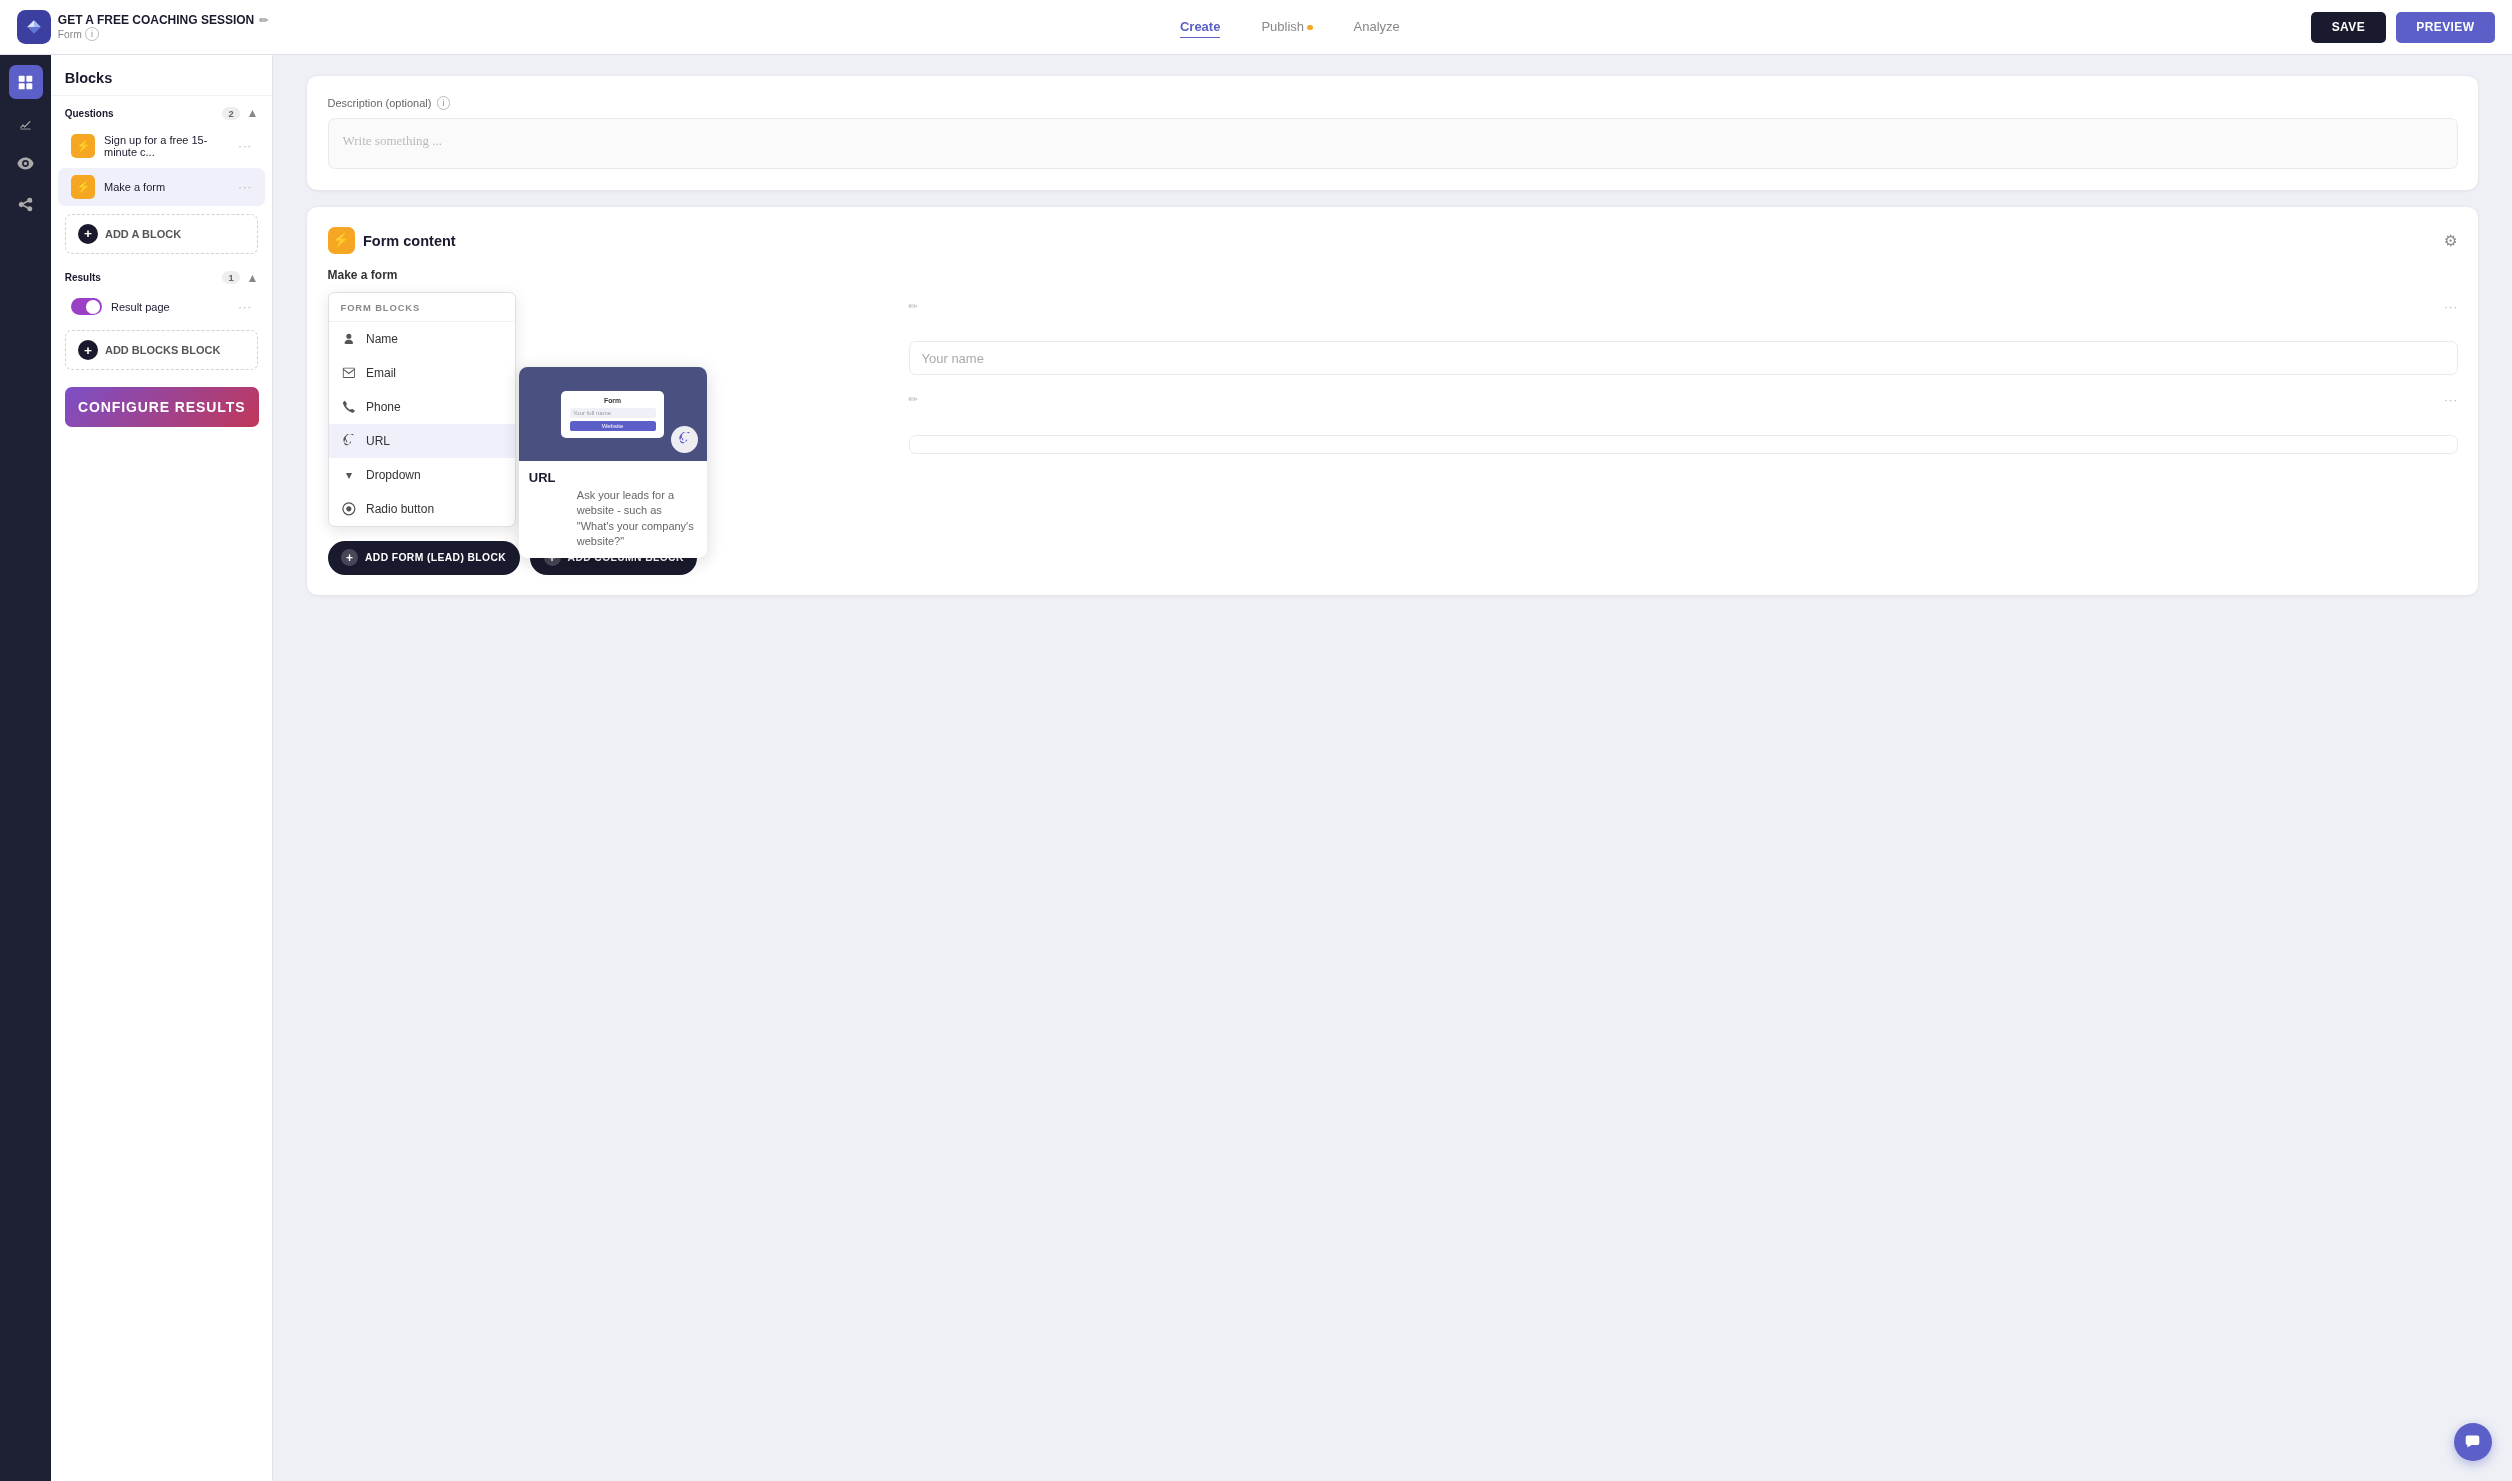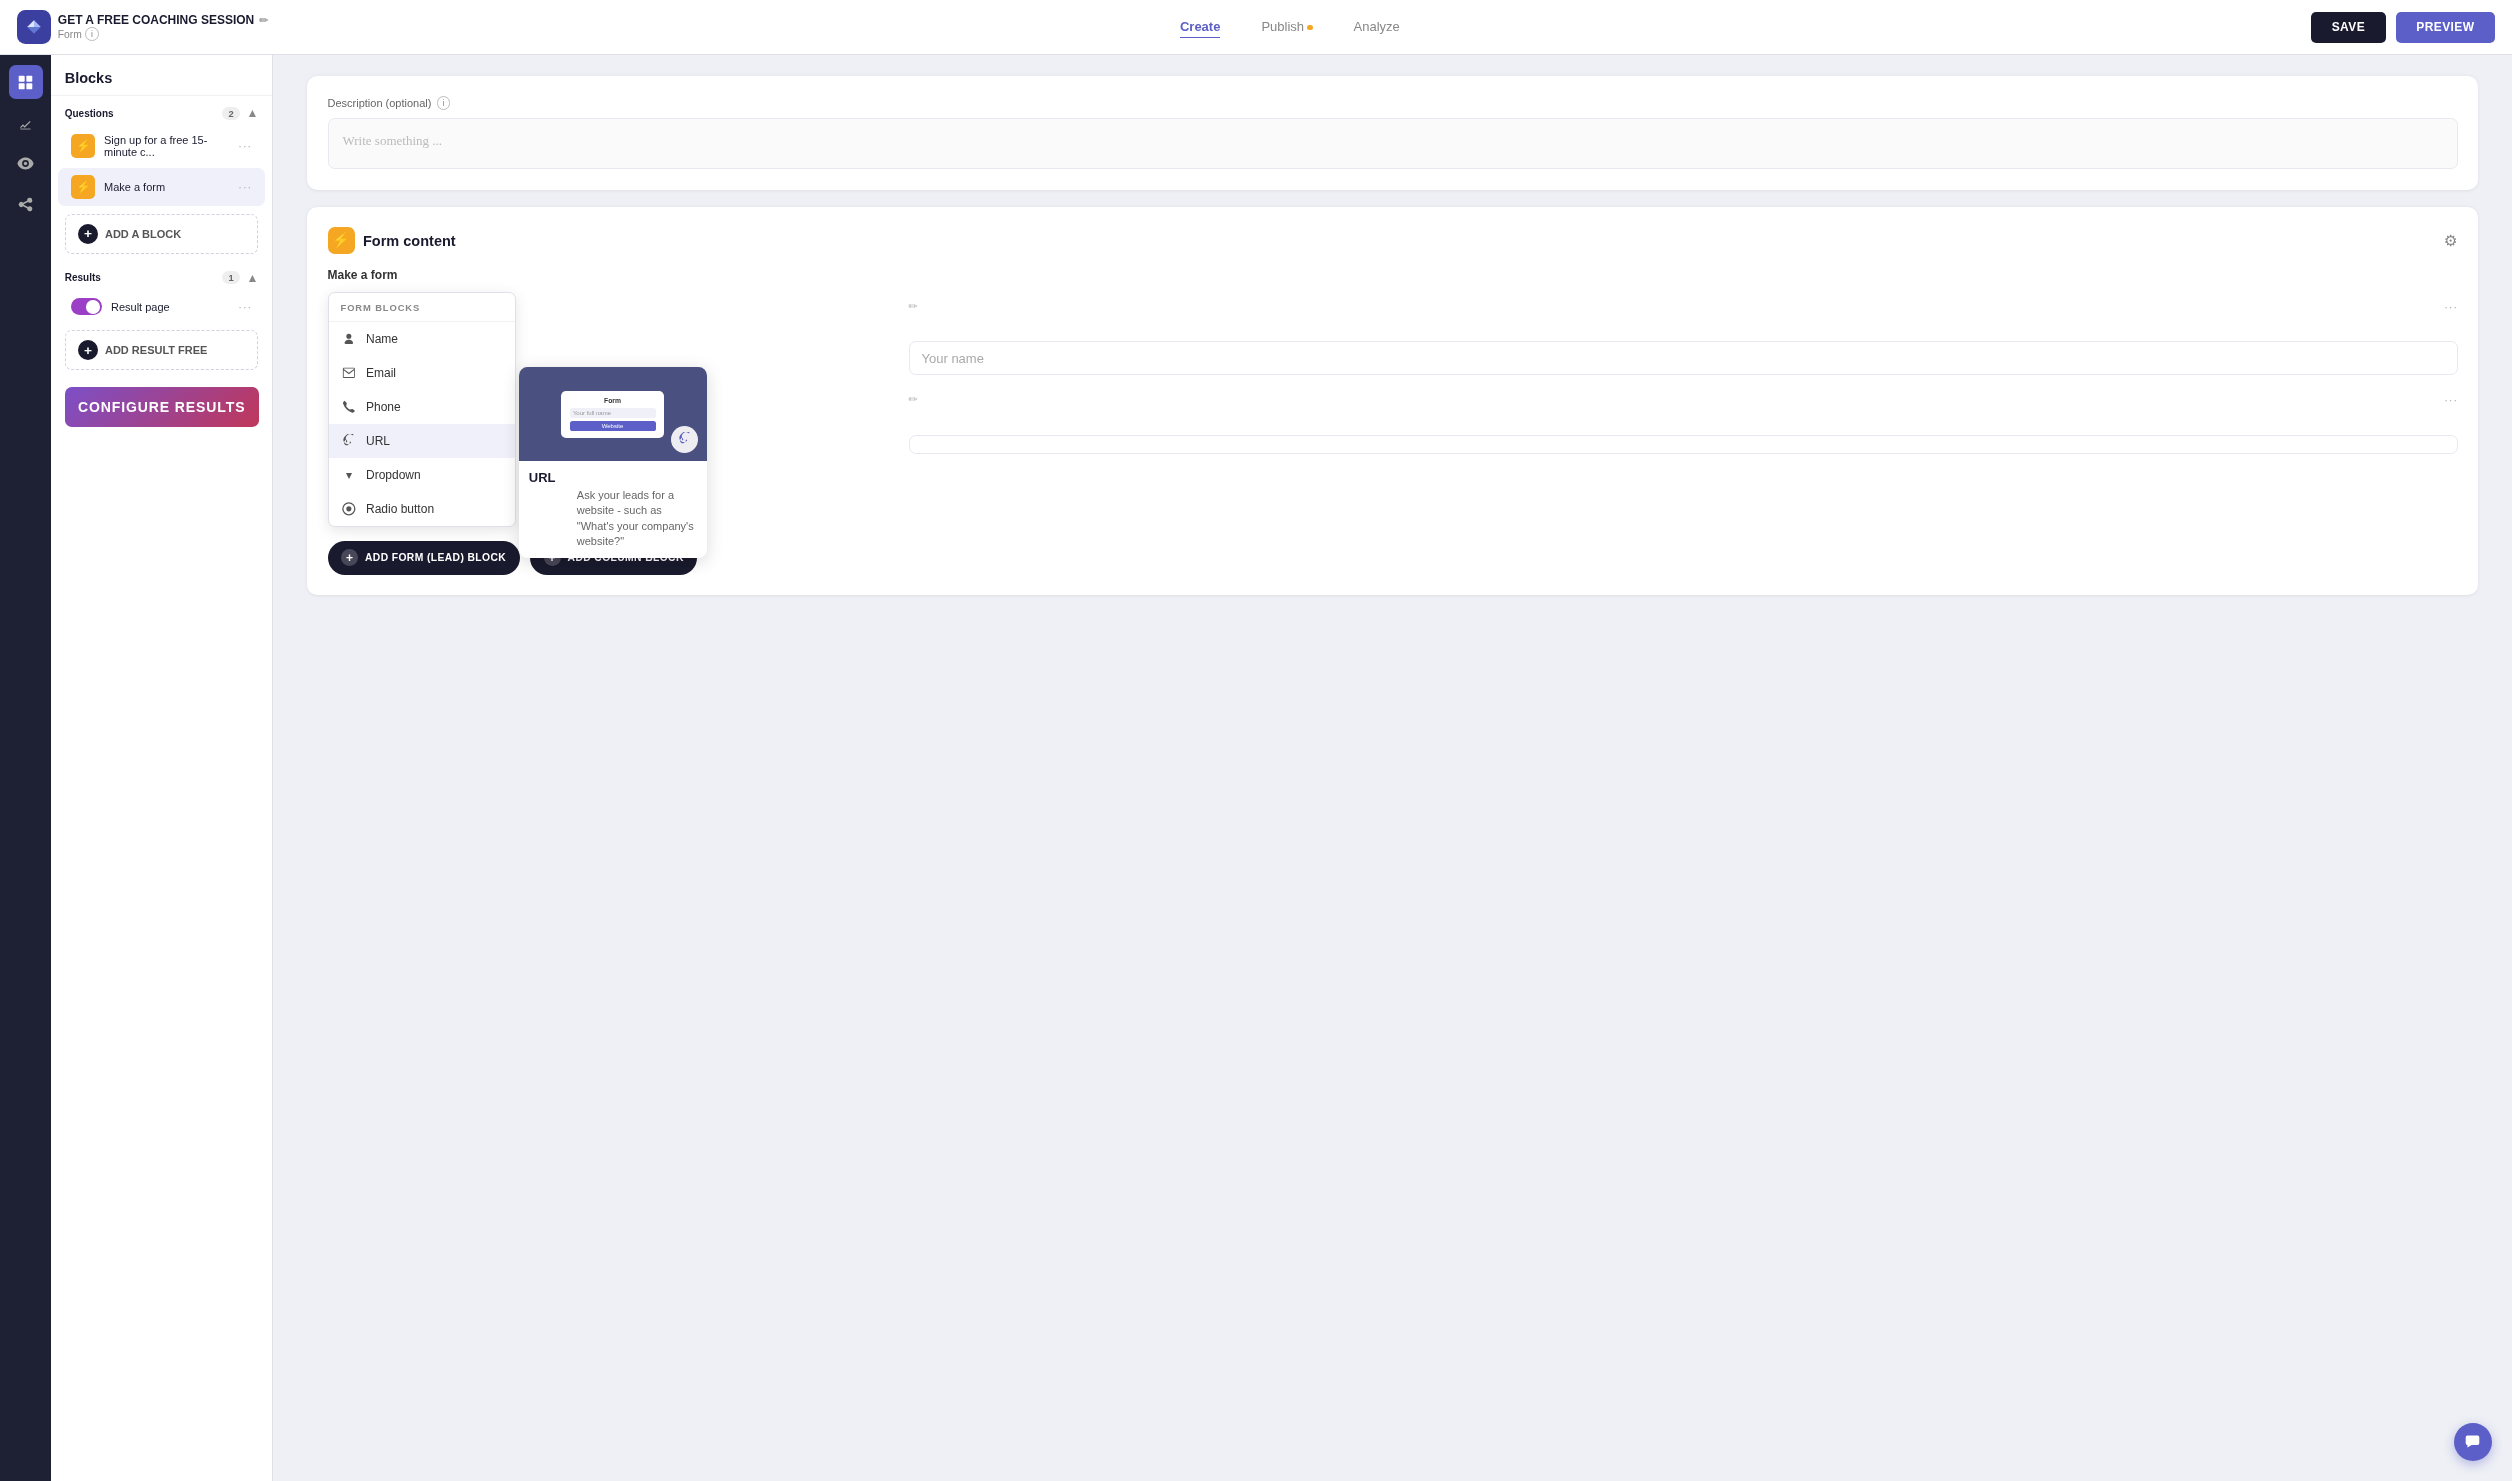--- a/index.html
+++ b/index.html
@@ -216,21 +216,21 @@
     </div>
 
     <div class="sidebar-item">
       <div class="item-icon toggle"></div>
       <span class="item-label">Result page</span>
       <span class="item-more">···</span>
     </div>
 
     <div class="add-block-btn">
       <div class="plus-circle">+</div>
-      <span>ADD RESULT FREE</span>
+      <span>ADD BLOCKS BLOCK</span>
     </div>
 
     <button class="configure-btn">CONFIGURE RESULTS</button>
   </div>
 
   <div class="main-content">
 
     <div class="card">
       <div class="field-label">
         <span>Description (optional)</span>

